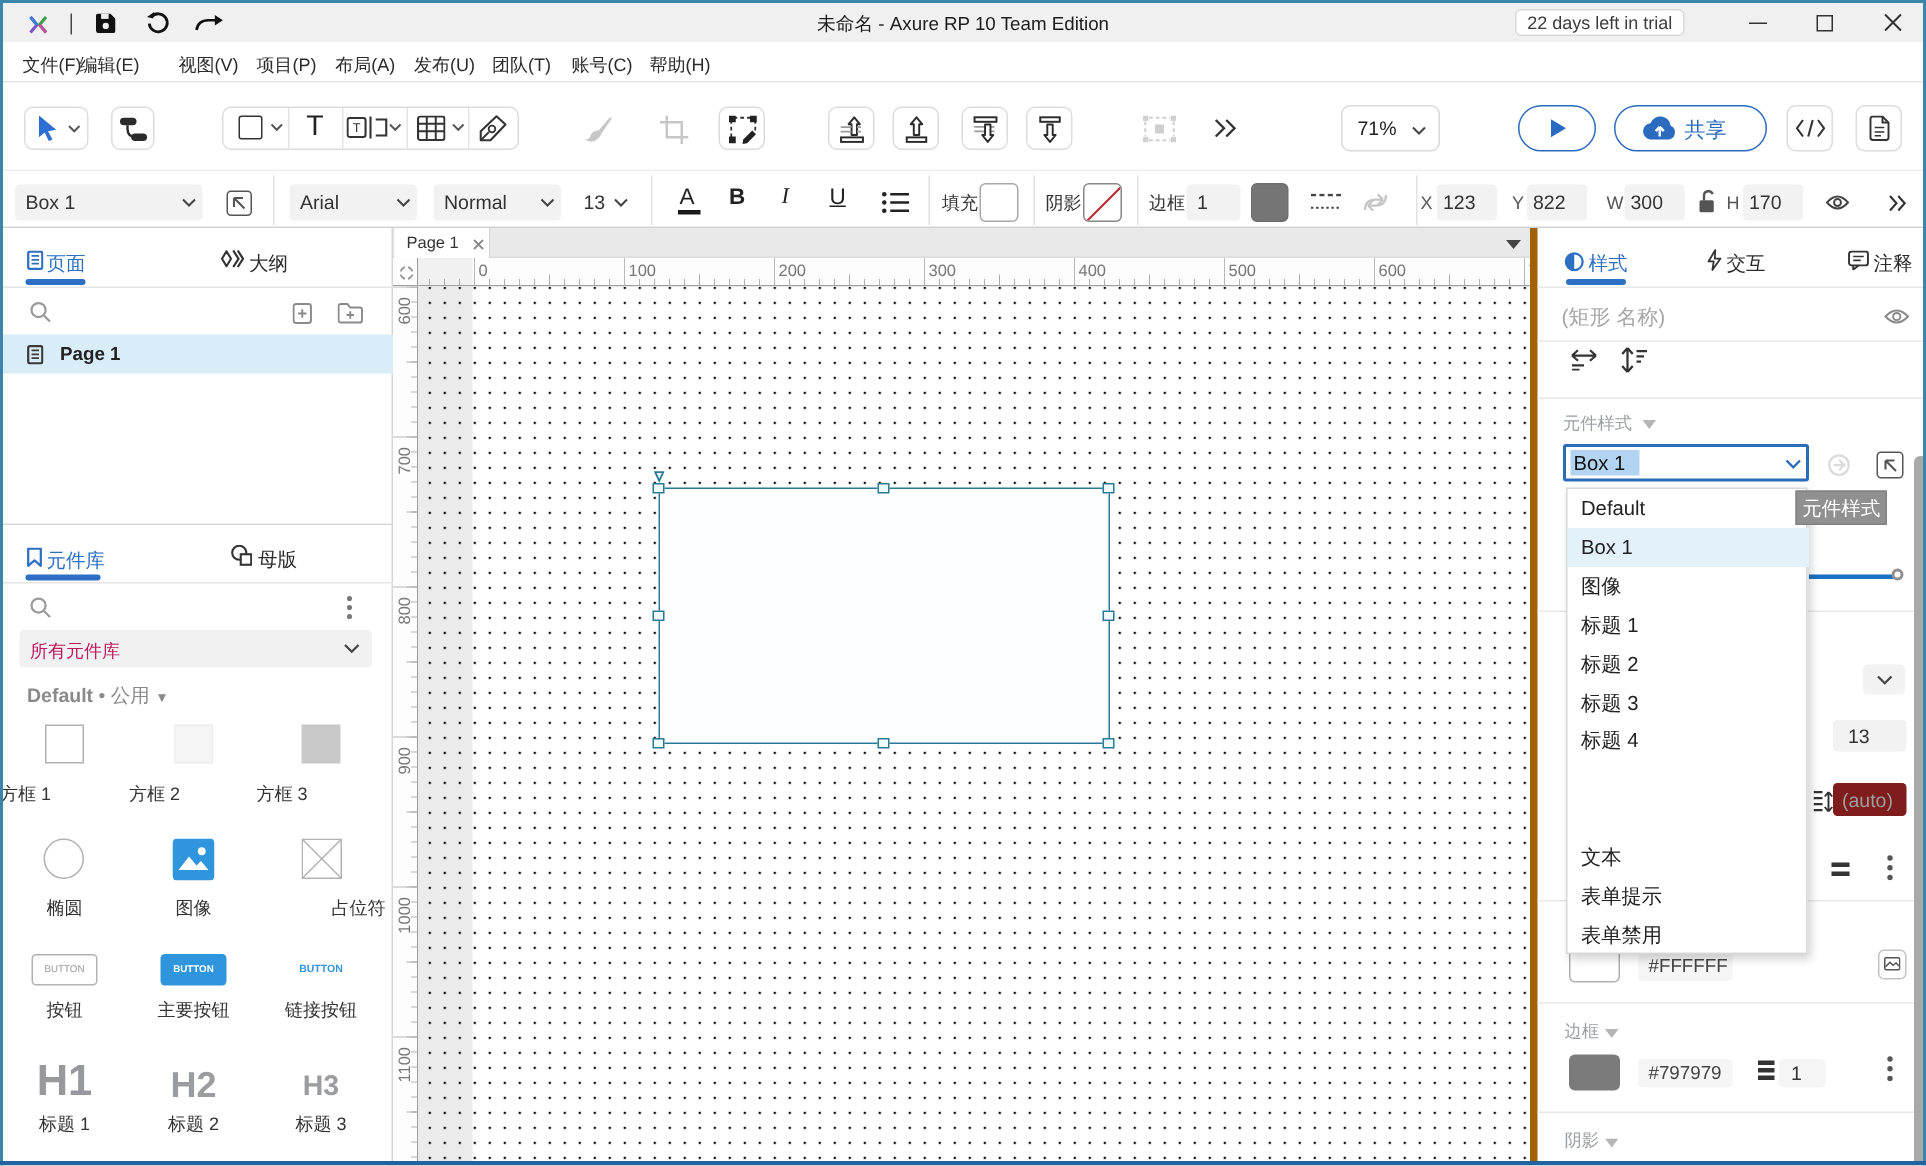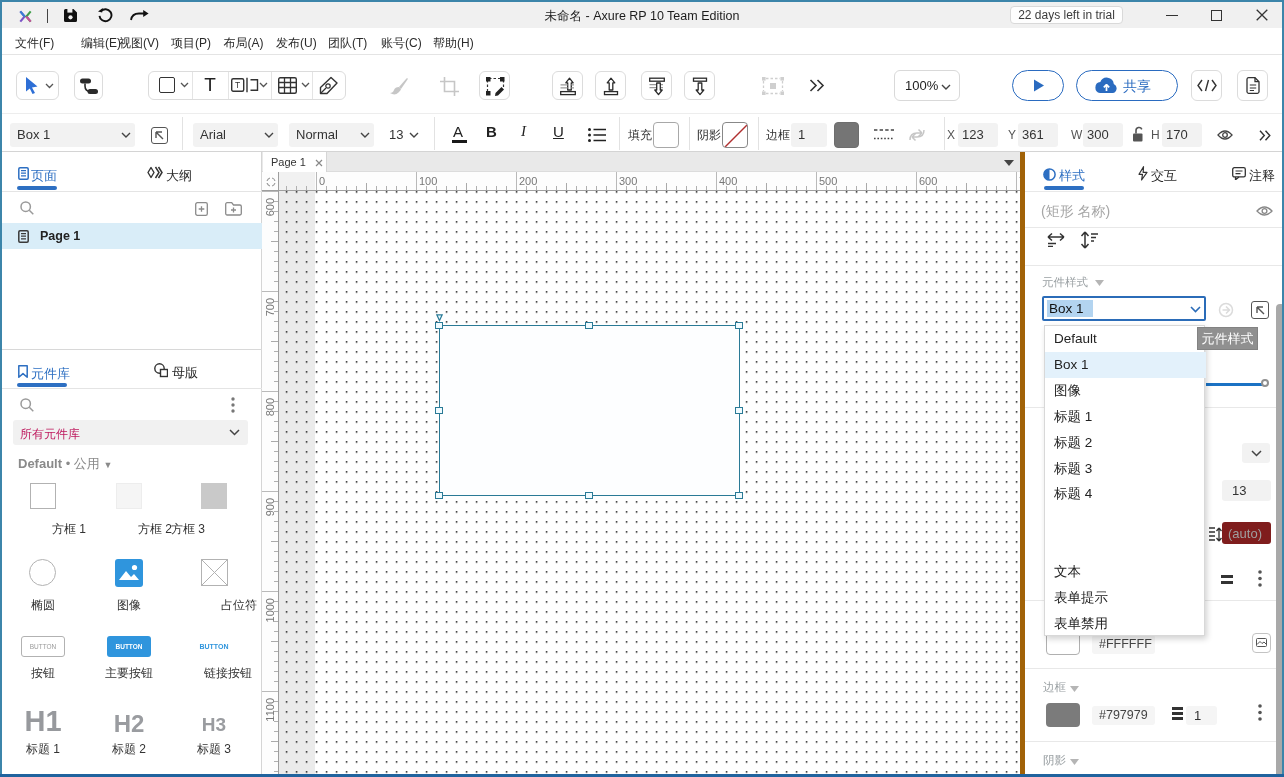--- a/index.html
+++ b/index.html
@@ -71,21 +71,21 @@
     <div class="abs" style="left:0;width:1284px;top:8px;text-align:center;font-size:12.5px;color:#1c1c1c">未命名 - Axure RP 10 Team Edition</div>
     <div class="abs" style="left:1010px;top:6px;width:113px;height:18px;background:#fefefe;border:1px solid #d9d9d9;border-radius:4px;font-size:12px;color:#3c3c3c;text-align:center;line-height:16px">22 days left in trial</div>
     <div class="abs" style="left:1165.5px;top:15px;width:12px;height:1.3px;background:#333"></div>
     <div class="abs" style="left:1210.5px;top:9.5px;width:11.5px;height:11.5px;border:1.2px solid #333"></div>
     <svg class="abs" style="left:1255.5px;top:9px" width="12" height="12" viewBox="0 0 12 12">
       <path d="M0.7 0.7 L11.3 11.3 M11.3 0.7 L0.7 11.3" stroke="#333" stroke-width="1.3"></path>
     </svg>
   </div>
   <div id="menubar">
     <span class="menuitem" style="left:15px">文件(F)</span>
-    <span class="menuitem" style="left:81px">编辑(E)</span>
+    <span class="menuitem" style="left:53px">编辑(E)</span>
     <span class="menuitem" style="left:119px">视图(V)</span>
     <span class="menuitem" style="left:171px">项目(P)</span>
     <span class="menuitem" style="left:223.5px">布局(A)</span>
     <span class="menuitem" style="left:276px">发布(U)</span>
     <span class="menuitem" style="left:328px">团队(T)</span>
     <span class="menuitem" style="left:381px">账号(C)</span>
     <span class="menuitem" style="left:433px">帮助(H)</span>
   </div>
   <div id="toolbar1">
 
@@ -190,21 +190,21 @@
         <rect x="18.4" y="0" width="3.6" height="3.6" fill="#444"></rect>
       <rect x="0" y="14.4" width="3.6" height="3.6" fill="#444"></rect>
         <rect x="18.4" y="14.4" width="3.6" height="3.6" fill="#444"></rect>
       <rect x="8" y="6" width="6" height="6" fill="#444"></rect>
     </svg>
     <svg class="abs" style="left:809px;top:23px" width="16" height="13" viewBox="0 0 16 13">
       <path d="M1.5 1 L7 6.5 L1.5 12 M8.5 1 L14 6.5 L8.5 12" stroke="#333" stroke-width="1.6" fill="none"></path>
     </svg>
 
     <div class="abs" style="left:894px;top:14px;width:66px;height:31px;border:1px solid #d9d9d9;border-radius:6px">
-      <span class="abs" style="left:10px;top:7px;font-size:13px;color:#222">100%</span>
+      <span class="abs" style="left:10px;top:7px;font-size:13px;color:#222">71%</span>
       <svg class="abs" style="left:46px;top:13px" width="10" height="7" viewBox="0 0 10 7">
           <path d="M1 1 L5 5 L9 1" stroke="#444" stroke-width="1.4" fill="none"></path>
         </svg>
     </div>
 
     <div class="abs" style="left:1012px;top:14px;width:52px;height:31px;border:1.5px solid #2a6bc0;border-radius:16px">
       <svg class="abs" style="left:20px;top:8px" width="12" height="13" viewBox="0 0 12 13">
           <path d="M1 0.5 L11 6.5 L1 12.5 Z" fill="#2a6bc0"></path>
         </svg>
     </div>
@@ -298,21 +298,21 @@
       <path d="M2 13 Q2 6 9 6 L14 6 M14 6 L10.5 2.5 M14 6 L10.5 9.5" stroke="#444" stroke-width="1.5" fill="none"></path>
       <path d="M16 3 Q16 10 9 10 L4 10 M4 10 L7.5 13.5 M4 10 L7.5 6.5" stroke="#444" stroke-width="1.5" fill="none"></path>
     </svg>
     <div class="sep2" style="left:944px"></div>
     <div class="abs" style="left:947px;top:13px;font-size:12px;color:#555">X</div>
     <div class="tsel" style="left:958px;top:8px;width:40px">
         <span class="abs" style="left:4px;top:4px">123</span>
       </div>
     <div class="abs" style="left:1008px;top:13px;font-size:12px;color:#555">Y</div>
     <div class="tsel" style="left:1018px;top:8px;width:40px">
-        <span class="abs" style="left:4px;top:4px">361</span>
+        <span class="abs" style="left:4px;top:4px">822</span>
       </div>
     <div class="abs" style="left:1071px;top:13px;font-size:12px;color:#555">W</div>
     <div class="tsel" style="left:1083px;top:8px;width:40px">
         <span class="abs" style="left:4px;top:4px">300</span>
       </div>
     <svg class="abs" style="left:1132px;top:11px" width="12" height="17" viewBox="0 0 12 17">
       <rect x="1" y="7.5" width="9.5" height="8" rx="1" fill="#555"></rect>
       <path d="M4 7.5 V4.5 A3 3 0 0 1 9.8 3.4" stroke="#555" stroke-width="1.6" fill="none"></path>
     </svg>
     <div class="abs" style="left:1151px;top:13px;font-size:12px;color:#555">H</div>
@@ -456,42 +456,42 @@
         <span class="abs" style="left:7px;top:6px;font-size:12px;color:#be185d">所有元件库</span>
         <svg class="abs" style="left:216px;top:9px" width="11" height="7" viewBox="0 0 11 7">
             <path d="M1 1 L5.5 5.5 L10 1" stroke="#444" stroke-width="1.5" fill="none"></path>
           </svg>
       </div>
       <div class="abs" style="left:18px;top:303px;font-size:13px;font-weight:bold;color:#8a8a8a">Default <span style="font-weight:normal">•</span> <span style="font-weight:normal;color:#8a8a8a">公用</span> <span style="font-size:9px;color:#8a8a8a">▼</span></div>
 
       <div class="abs" style="left:30px;top:331px;width:26px;height:26px;border:1px solid #b2b2b2;background:#fff"></div>
       <div class="abs" style="left:116px;top:331px;width:26px;height:26px;border:1px solid #ededed;background:#f5f5f5"></div>
       <div class="abs" style="left:201px;top:331px;width:26px;height:26px;background:#c9c9c9"></div>
-      <div class="abs glabel" style="left:0;top:369px;width:86px;text-align:right">方框 1</div>
-      <div class="abs glabel" style="left:86px;top:369px;width:86px;text-align:right">方框 2</div>
+      <div class="abs glabel" style="left:0;top:369px;width:86px;text-align:left">方框 1</div>
+      <div class="abs glabel" style="left:86px;top:369px;width:86px;text-align:left">方框 2</div>
       <div class="abs glabel" style="left:171px;top:369px;width:86px;text-align:left">方框 3</div>
       <div class="abs" style="left:29px;top:407px;width:27px;height:27px;border:1px solid #b2b2b2;border-radius:50%;background:#fff"></div>
       <svg class="abs" style="left:115px;top:407px" width="28" height="28" viewBox="0 0 28 28">
         <rect x="0" y="0" width="28" height="28" rx="3" fill="#2f95dd"></rect>
         <path d="M4 21 L11 12 L16 18 L19 15 L24 21 Z" fill="#fff"></path>
         <circle cx="19.5" cy="8.5" r="2.6" fill="#fff"></circle>
       </svg>
       <svg class="abs" style="left:201px;top:407px" width="27" height="27" viewBox="0 0 27 27">
         <rect x="0.5" y="0.5" width="26" height="26" stroke="#b2b2b2" fill="#fff"></rect>
         <path d="M0.5 0.5 L26.5 26.5 M26.5 0.5 L0.5 26.5" stroke="#b2b2b2" stroke-width="1"></path>
       </svg>
       <div class="abs glabel" style="left:0;top:445px;width:86px;text-align:center">椭圆</div>
       <div class="abs glabel" style="left:86px;top:445px;width:86px;text-align:center">图像</div>
       <div class="abs glabel" style="left:171px;top:445px;width:86px;text-align:right">占位符</div>
       <div class="abs" style="left:21px;top:484px;width:44px;height:21px;border:1px solid #b2b2b2;border-radius:3px;background:#fff;text-align:center;font-size:6.5px;color:#999;line-height:19px">BUTTON</div>
       <div class="abs" style="left:107px;top:484px;width:44px;height:21px;border-radius:3px;background:#2f95dd;text-align:center;font-size:6.5px;font-weight:bold;color:#fff;line-height:21px">BUTTON</div>
       <div class="abs" style="left:171px;top:484px;width:86px;text-align:center;font-size:7px;font-weight:bold;color:#2f95dd;line-height:21px">BUTTON</div>
       <div class="abs glabel" style="left:0;top:513px;width:86px;text-align:center">按钮</div>
       <div class="abs glabel" style="left:86px;top:513px;width:86px;text-align:center">主要按钮</div>
-      <div class="abs glabel" style="left:185px;top:513px;width:86px;text-align:center">链接按钮</div>
+      <div class="abs glabel" style="left:171px;top:513px;width:86px;text-align:center">链接按钮</div>
       <div class="abs" style="left:0;top:553px;width:86px;text-align:center;font-size:29px;font-weight:bold;color:#97999d">H1</div>
       <div class="abs" style="left:86px;top:558px;width:86px;text-align:center;font-size:24px;font-weight:bold;color:#9a9ca0">H2</div>
       <div class="abs" style="left:171px;top:562px;width:86px;text-align:center;font-size:19px;font-weight:bold;color:#9a9ca0">H3</div>
       <div class="abs glabel" style="left:0;top:589px;width:86px;text-align:center">标题 1</div>
       <div class="abs glabel" style="left:86px;top:589px;width:86px;text-align:center">标题 2</div>
       <div class="abs glabel" style="left:171px;top:589px;width:86px;text-align:center">标题 3</div>
     </div>
     <div id="rightpanel">
 
       <svg class="abs" style="left:18px;top:16px" width="13" height="13" viewBox="0 0 13 13">

